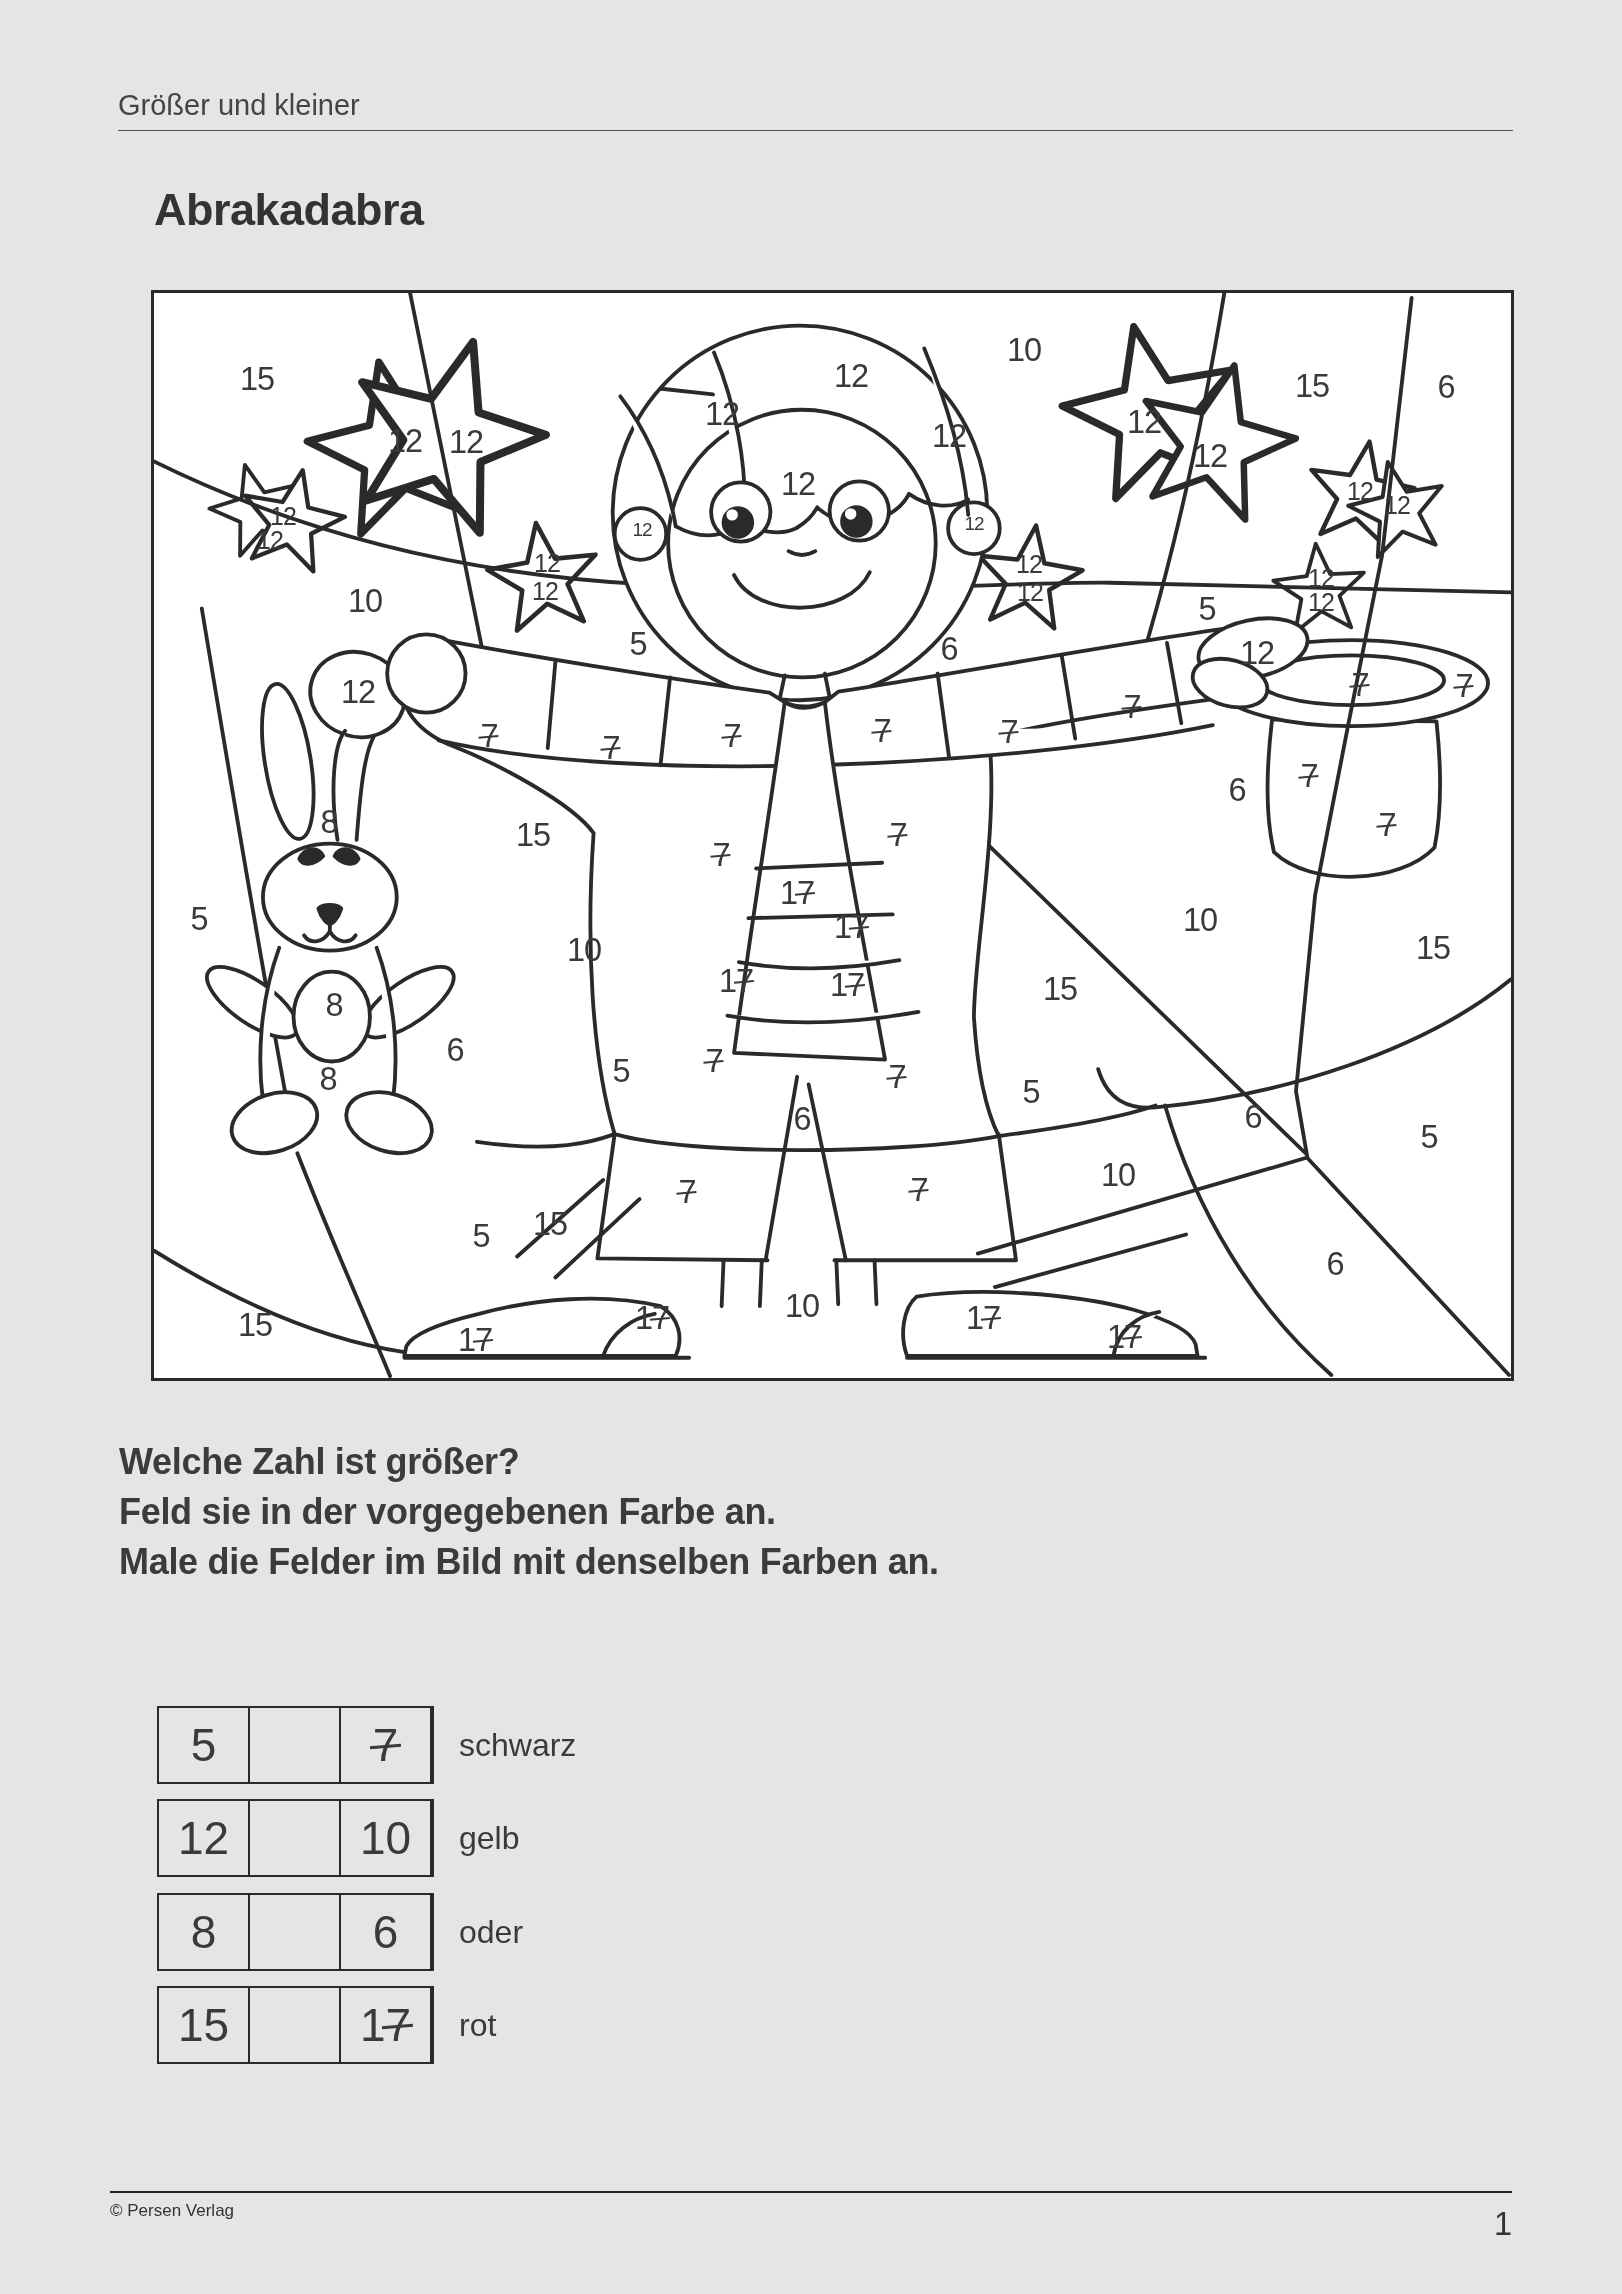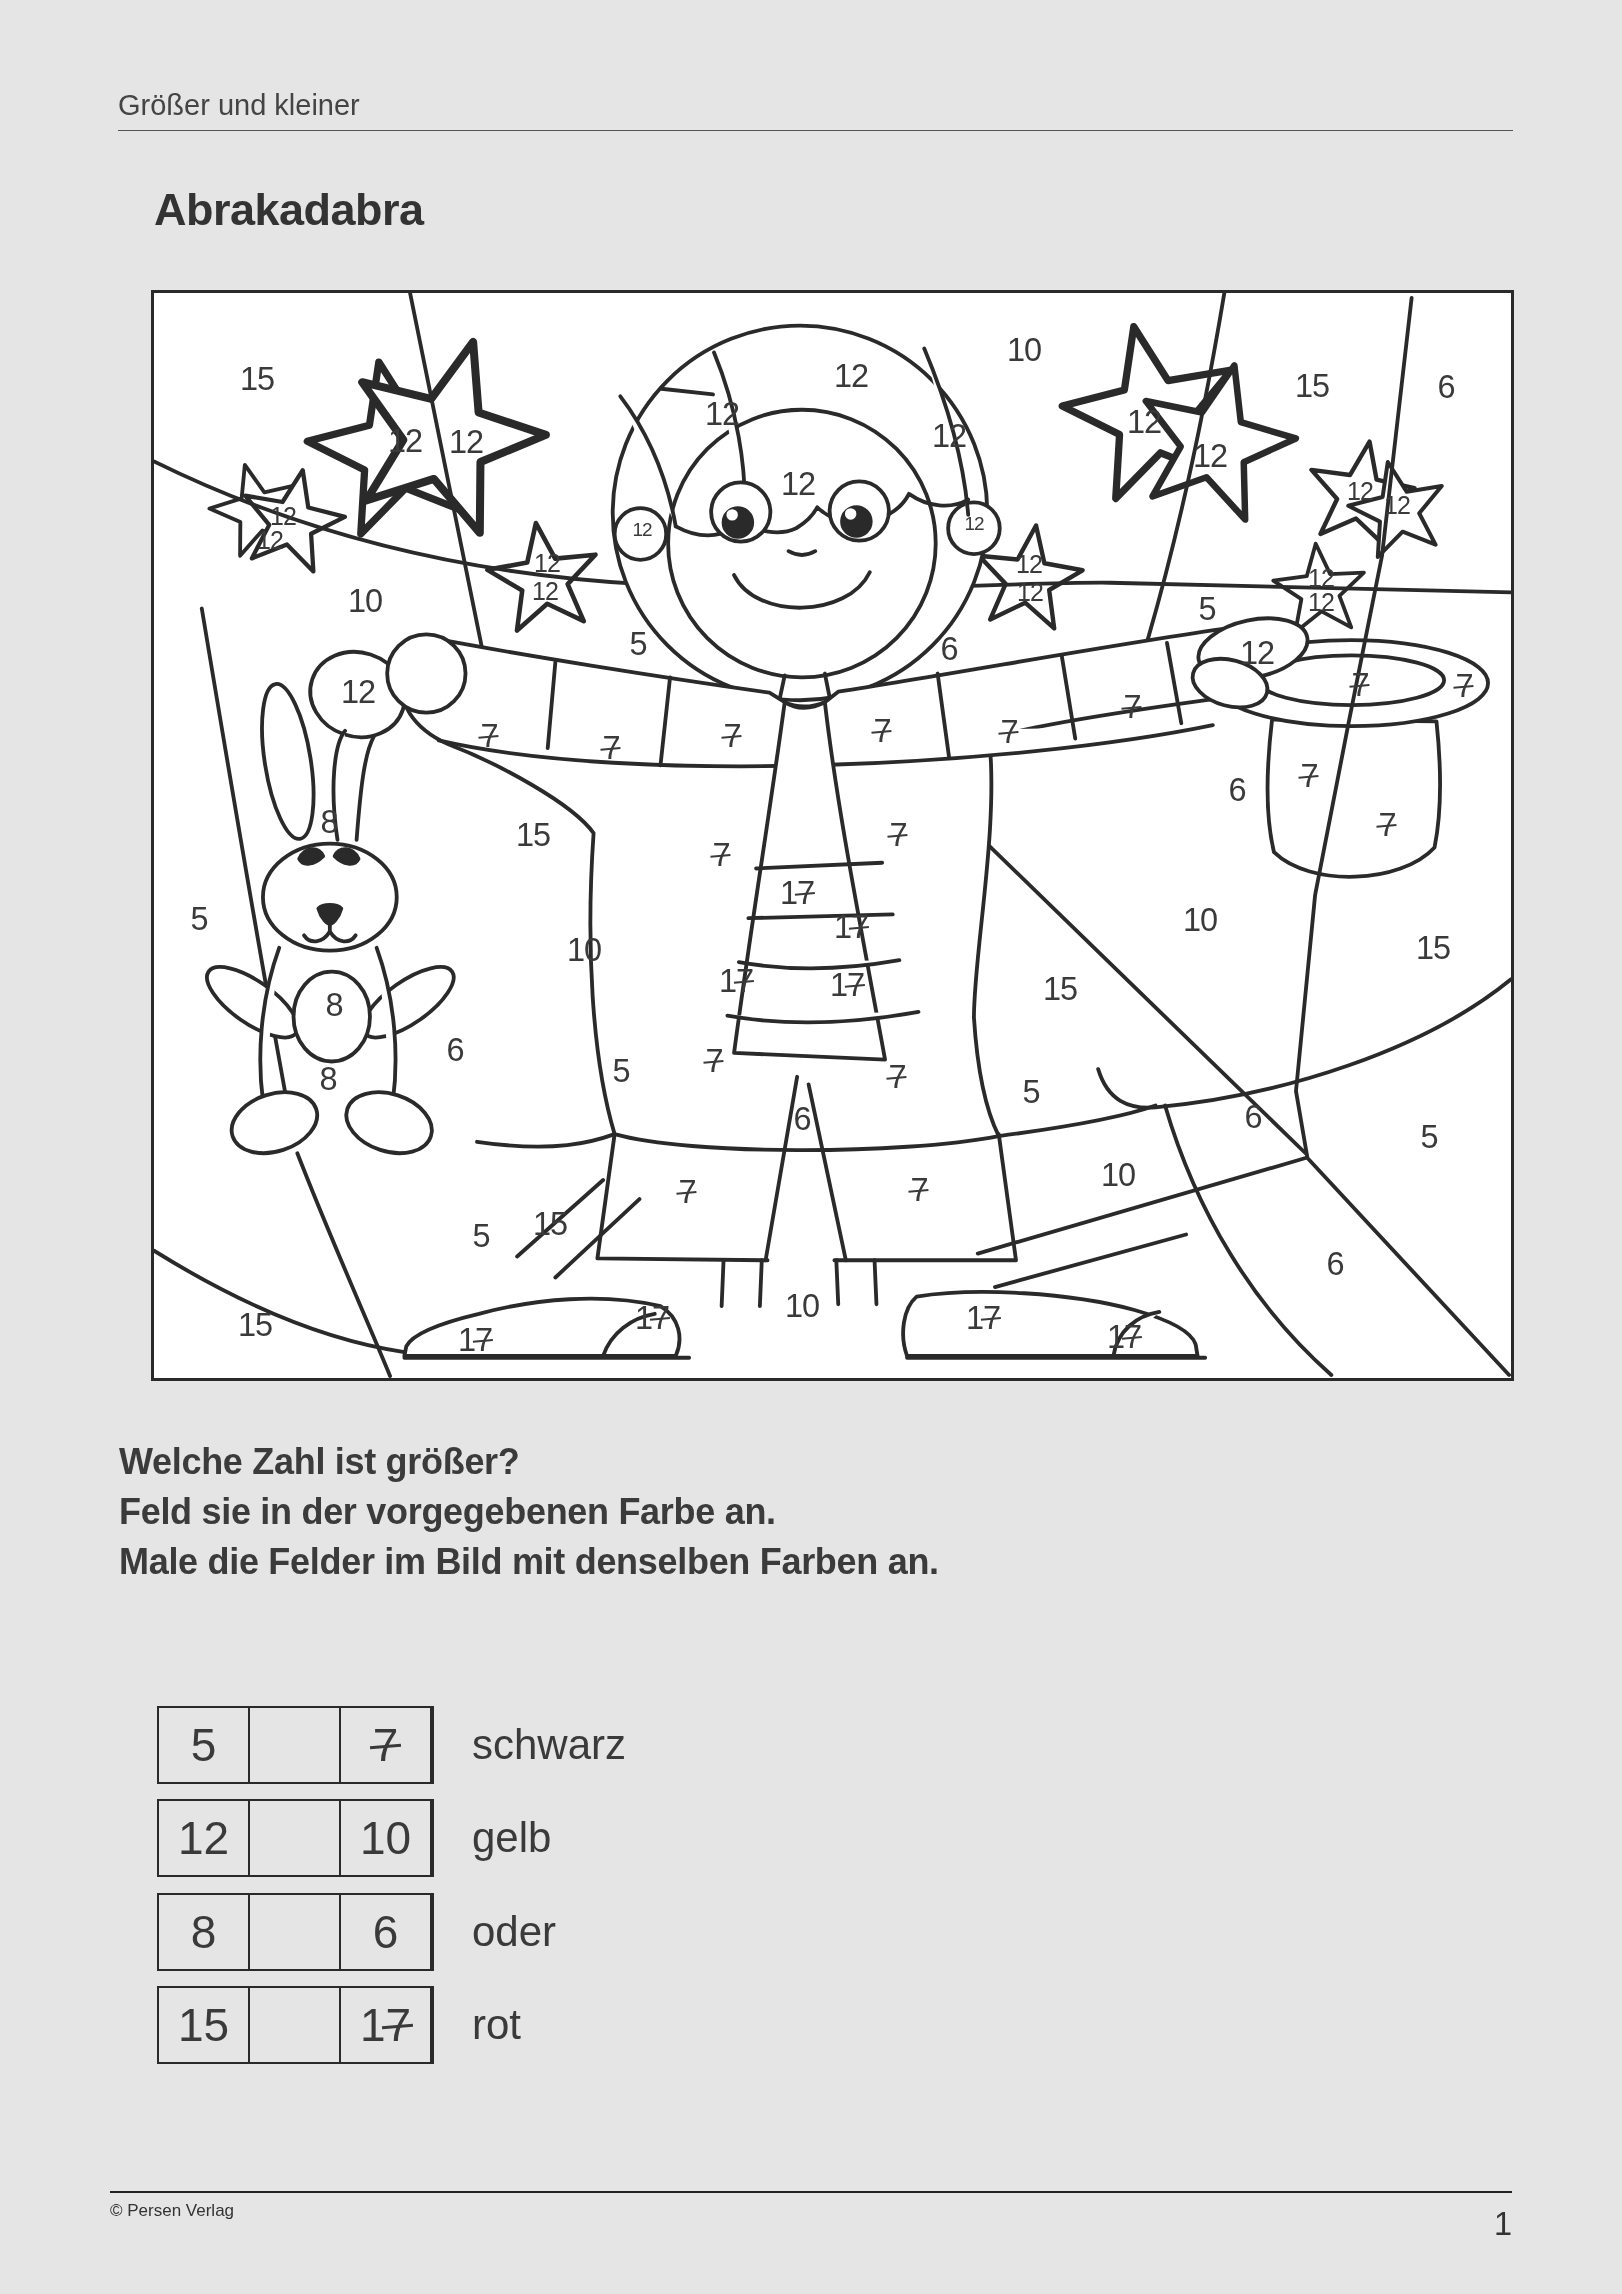--- a/index.html
+++ b/index.html
@@ -23,21 +23,21 @@
   
   .instr{left:119px;top:1437px;font-size:36px;font-weight:bold;color:#3b3b3b;line-height:50px;letter-spacing:-0.3px;}
   
   .legend{left:157px;top:1706px;}
   .lrow{position:relative;height:78px;margin-bottom:15.3px;width:277px;
         display:flex;border:2.9px solid #2a2a2a;box-sizing:border-box;}
   .lcell{width:92px;box-sizing:border-box;border-right:2.9px solid #2a2a2a;
          display:flex;align-items:center;justify-content:center;font-size:46px;color:#3a3a3a;}
   .lcell:last-child{border-right:none;}
   .llabel{position:absolute;left:300px;top:50%;transform:translateY(-50%);
-          font-size:42px;color:#3a3a3a;white-space:nowrap;margin-left:13px;}
+          font-size:32px;color:#3a3a3a;white-space:nowrap;}
   
   .frule{left:110px;top:2191px;width:1402px;border-top:2.9px solid #222;}
   .copyright{left:110px;top:2201px;font-size:17px;color:#333;}
   .pagenum{left:1453px;top:2206px;width:59px;text-align:right;font-size:32.5px;color:#333;}
 </style>
 </head>
 <body>
 
 <div class="page">
 

